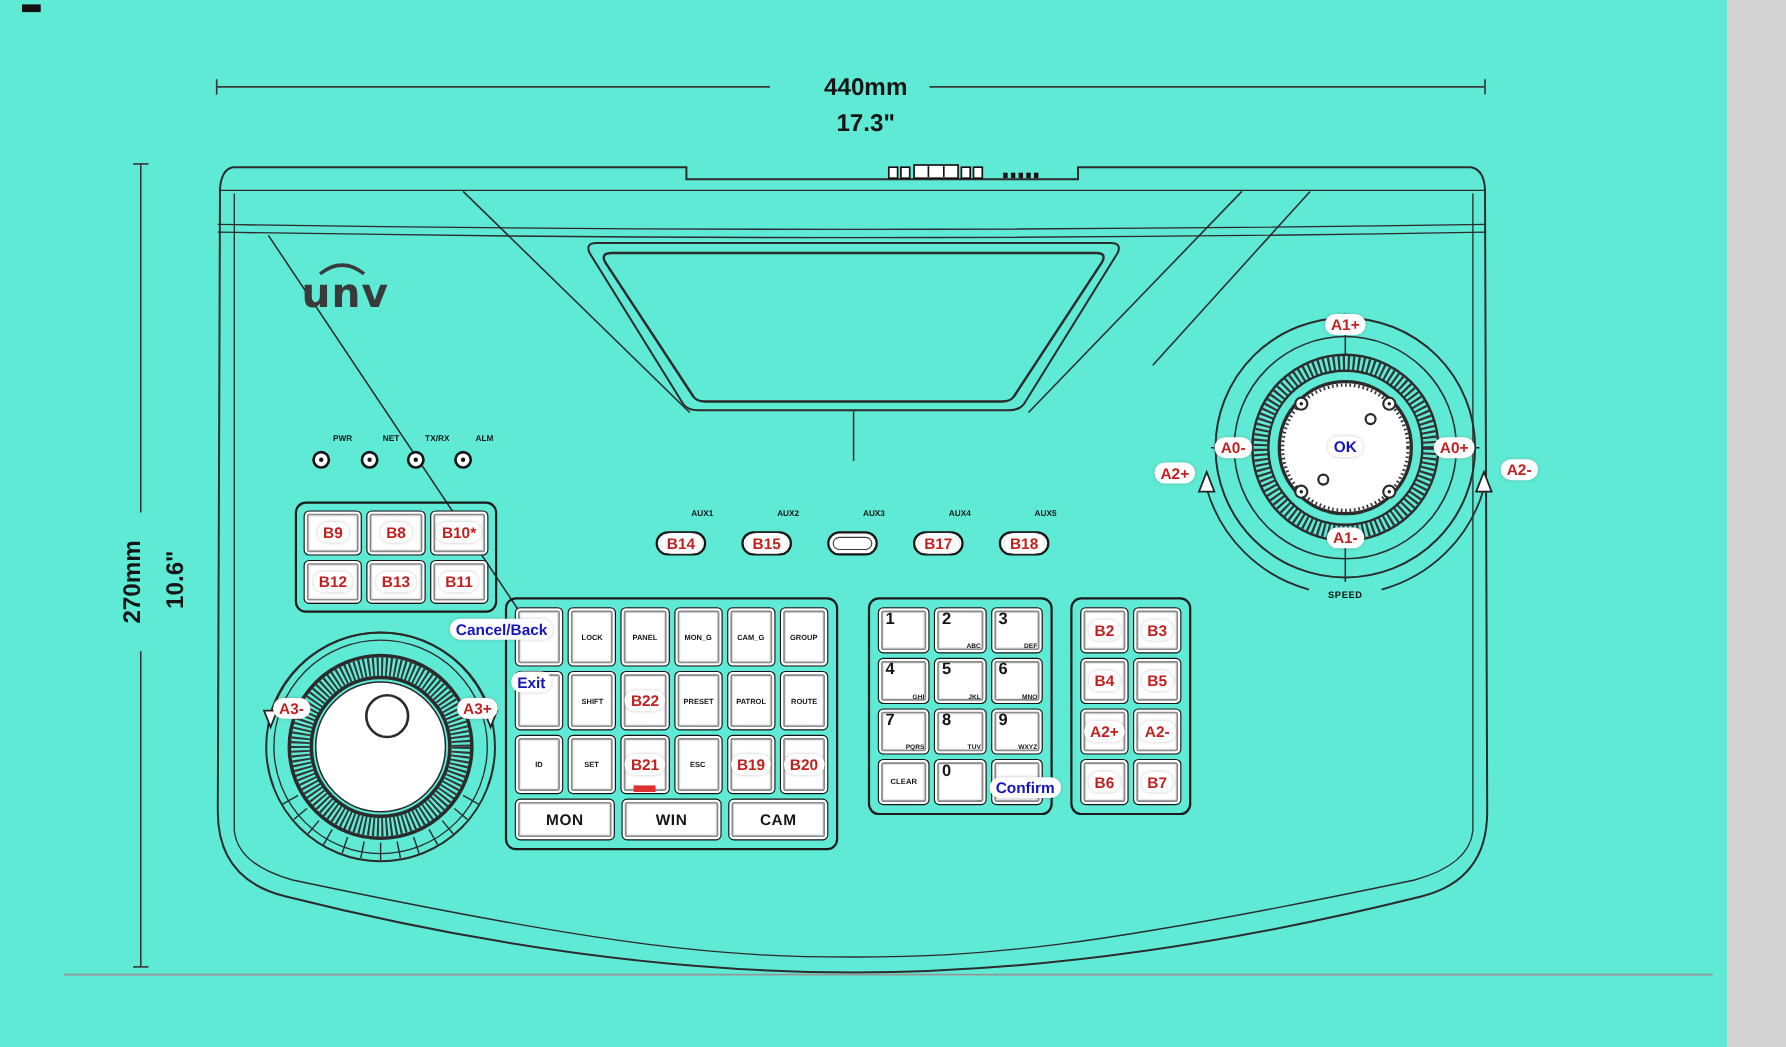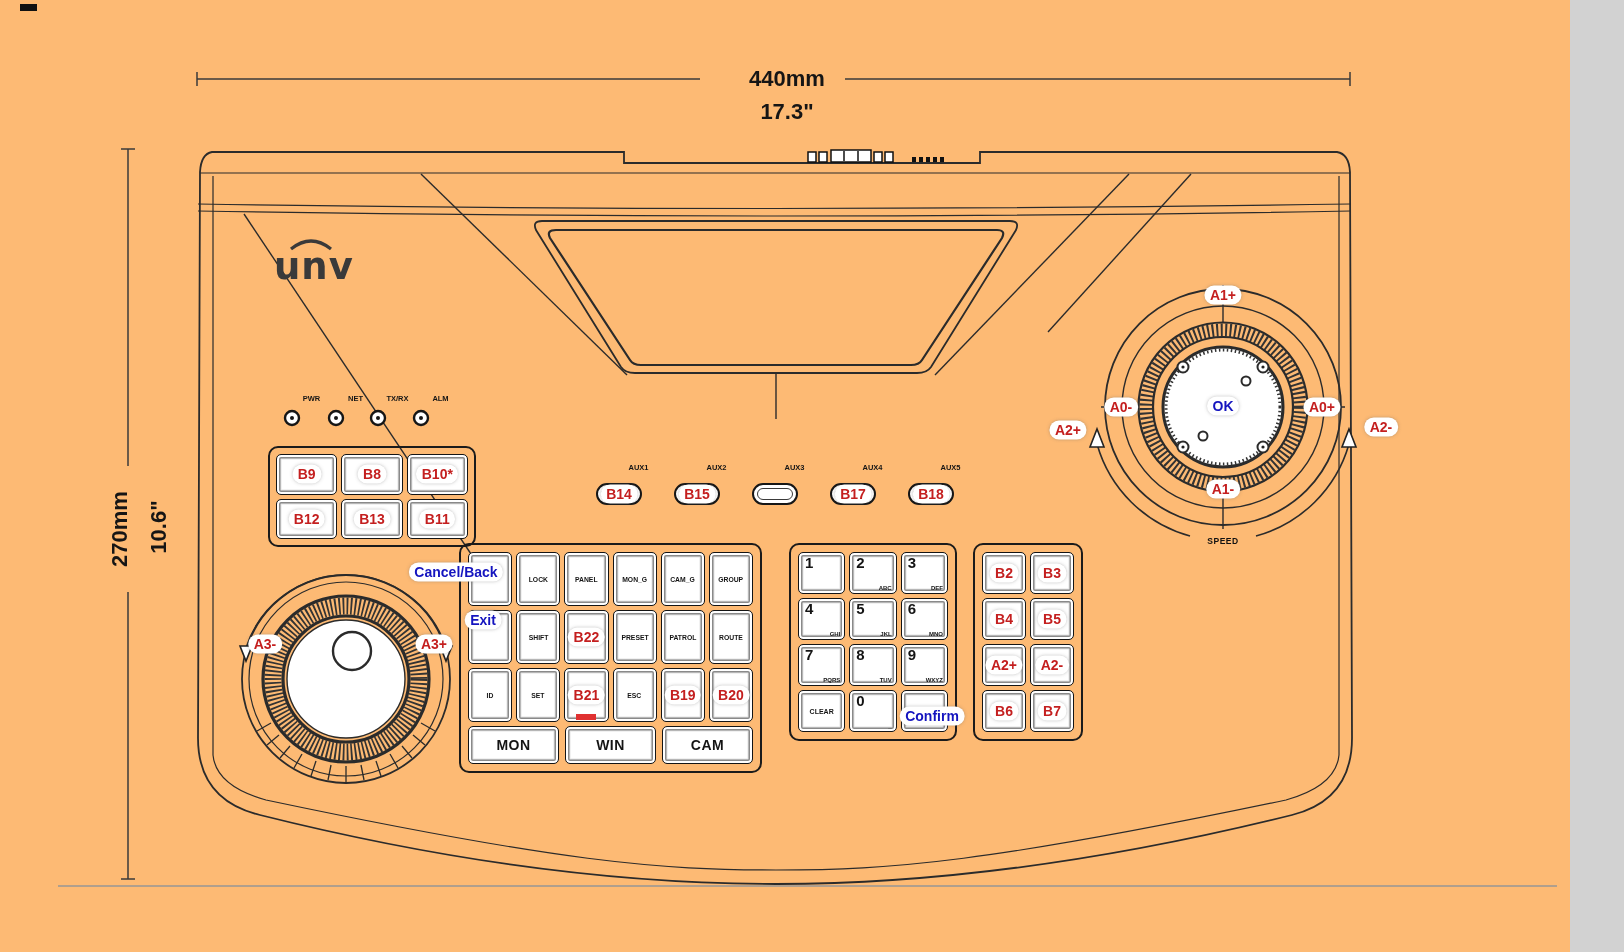--- a/index.html
+++ b/index.html
@@ -1,16 +1,16 @@
 <!DOCTYPE html>
 <html><head>
 <meta charset="utf-8">
 <style>
   html,body{margin:0;padding:0;background:#fff;}
-  #stage{position:relative;width:1624px;height:952px;background:#fdba74;overflow:hidden;
+  #stage{position:relative;width:1624px;height:952px;background:#5eead4;overflow:hidden;
          font-family:"Liberation Sans",sans-serif;color:#111;}
   #stage svg{position:absolute;left:0;top:0;}
   .right-strip{position:absolute;right:0;top:0;width:54px;height:952px;background:#d2d2d2;}
   
   .dim-text{position:absolute;transform:translate(-50%,-50%);font-size:22px;font-weight:bold;color:#151515;white-space:nowrap;z-index:4;}
   .dim-text.vert{transform:translate(-50%,-50%) rotate(-90deg);}
   
   .logo{position:absolute;left:274px;top:248px;font-size:37px;font-weight:bold;color:#3a3a3a;
         letter-spacing:1px;line-height:1;font-family:"DejaVu Sans",sans-serif;z-index:3;}
   
@@ -192,21 +192,21 @@
   <div class="dim-text vert" style="left:120px;top:529px;">270mm</div>
   <div class="dim-text vert" style="left:159px;top:527px;">10.6"</div>
 
   <div class="logo">unv</div>
 
   <span class="label-sm" style="left:292px;top:398px;">PWR</span>
   <span class="label-sm" style="left:336px;top:398px;">NET</span>
   <span class="label-sm" style="left:378px;top:398px;">TX/RX</span>
   <span class="label-sm" style="left:421px;top:398px;">ALM</span>
 
-  <div class="panel" style="left:268px;top:446px;width:208px;height:101px;">
+  <div class="panel" style="left:268px;top:456px;width:184px;height:101px;">
     <div class="grid3x2">
       <div class="key">
           <span class="badge red">B9</span>
         </div>
       <div class="key">
           <span class="badge red">B8</span>
         </div>
       <div class="key">
           <span class="badge red">B10*</span>
         </div>

